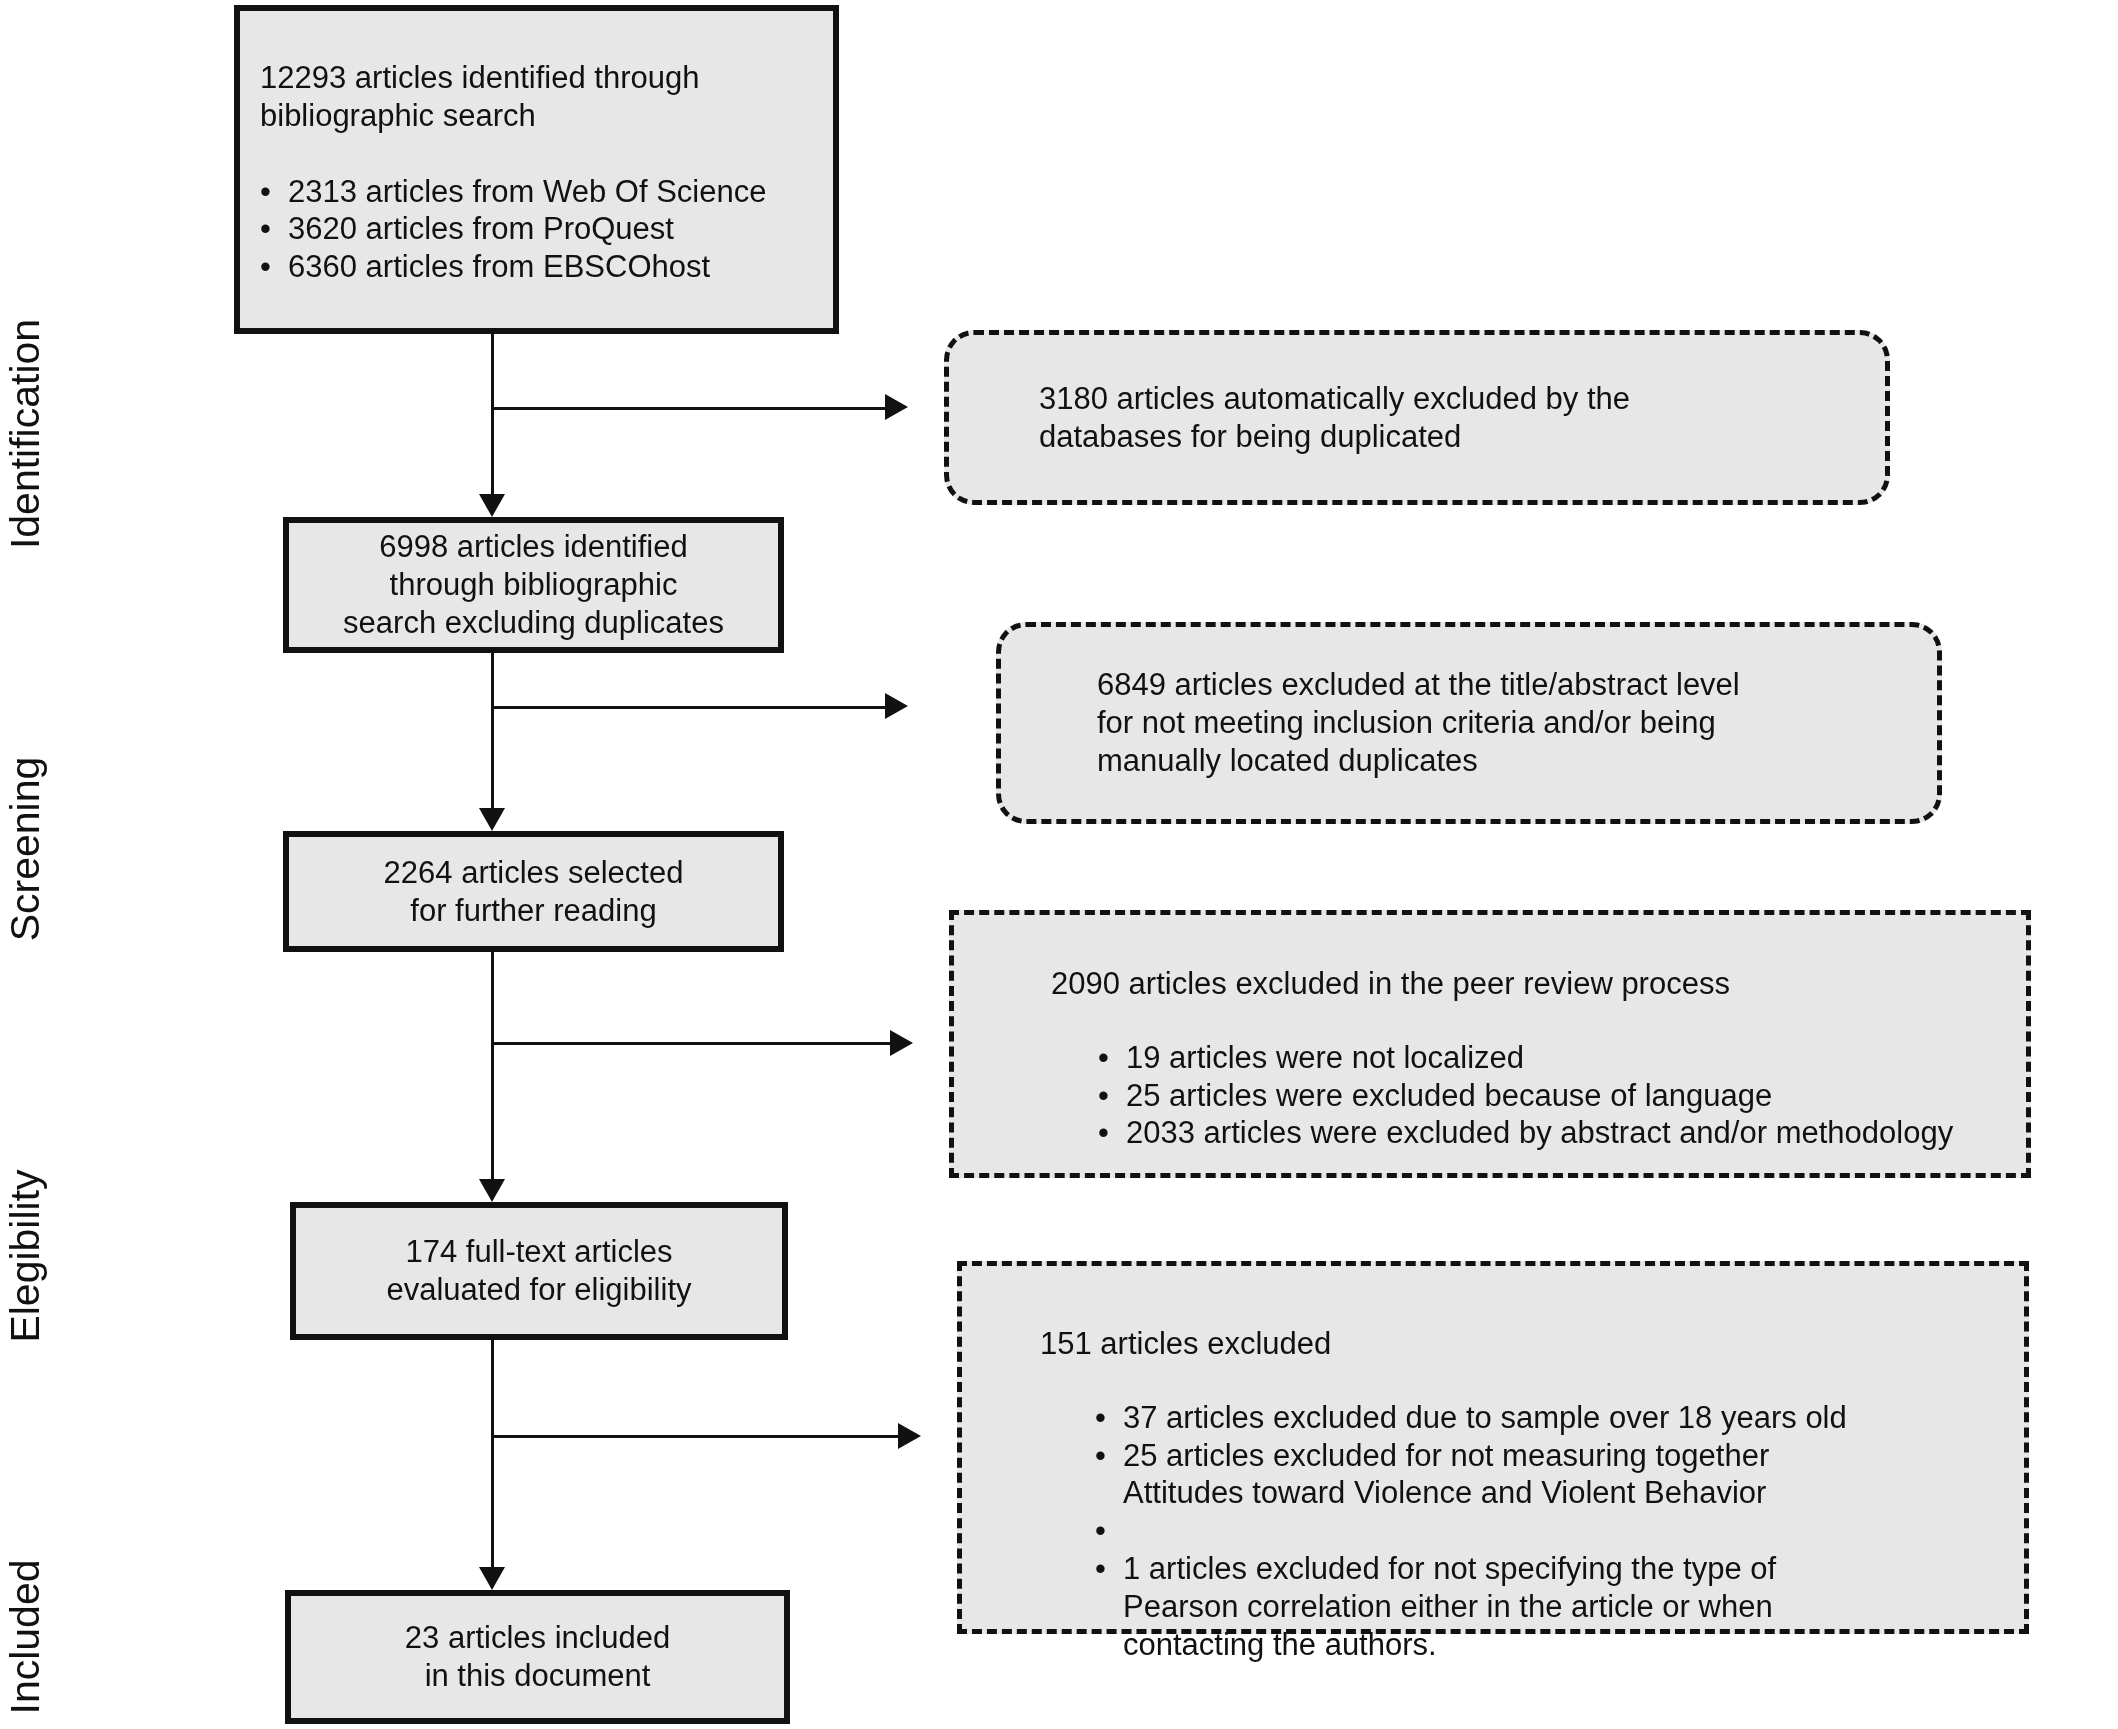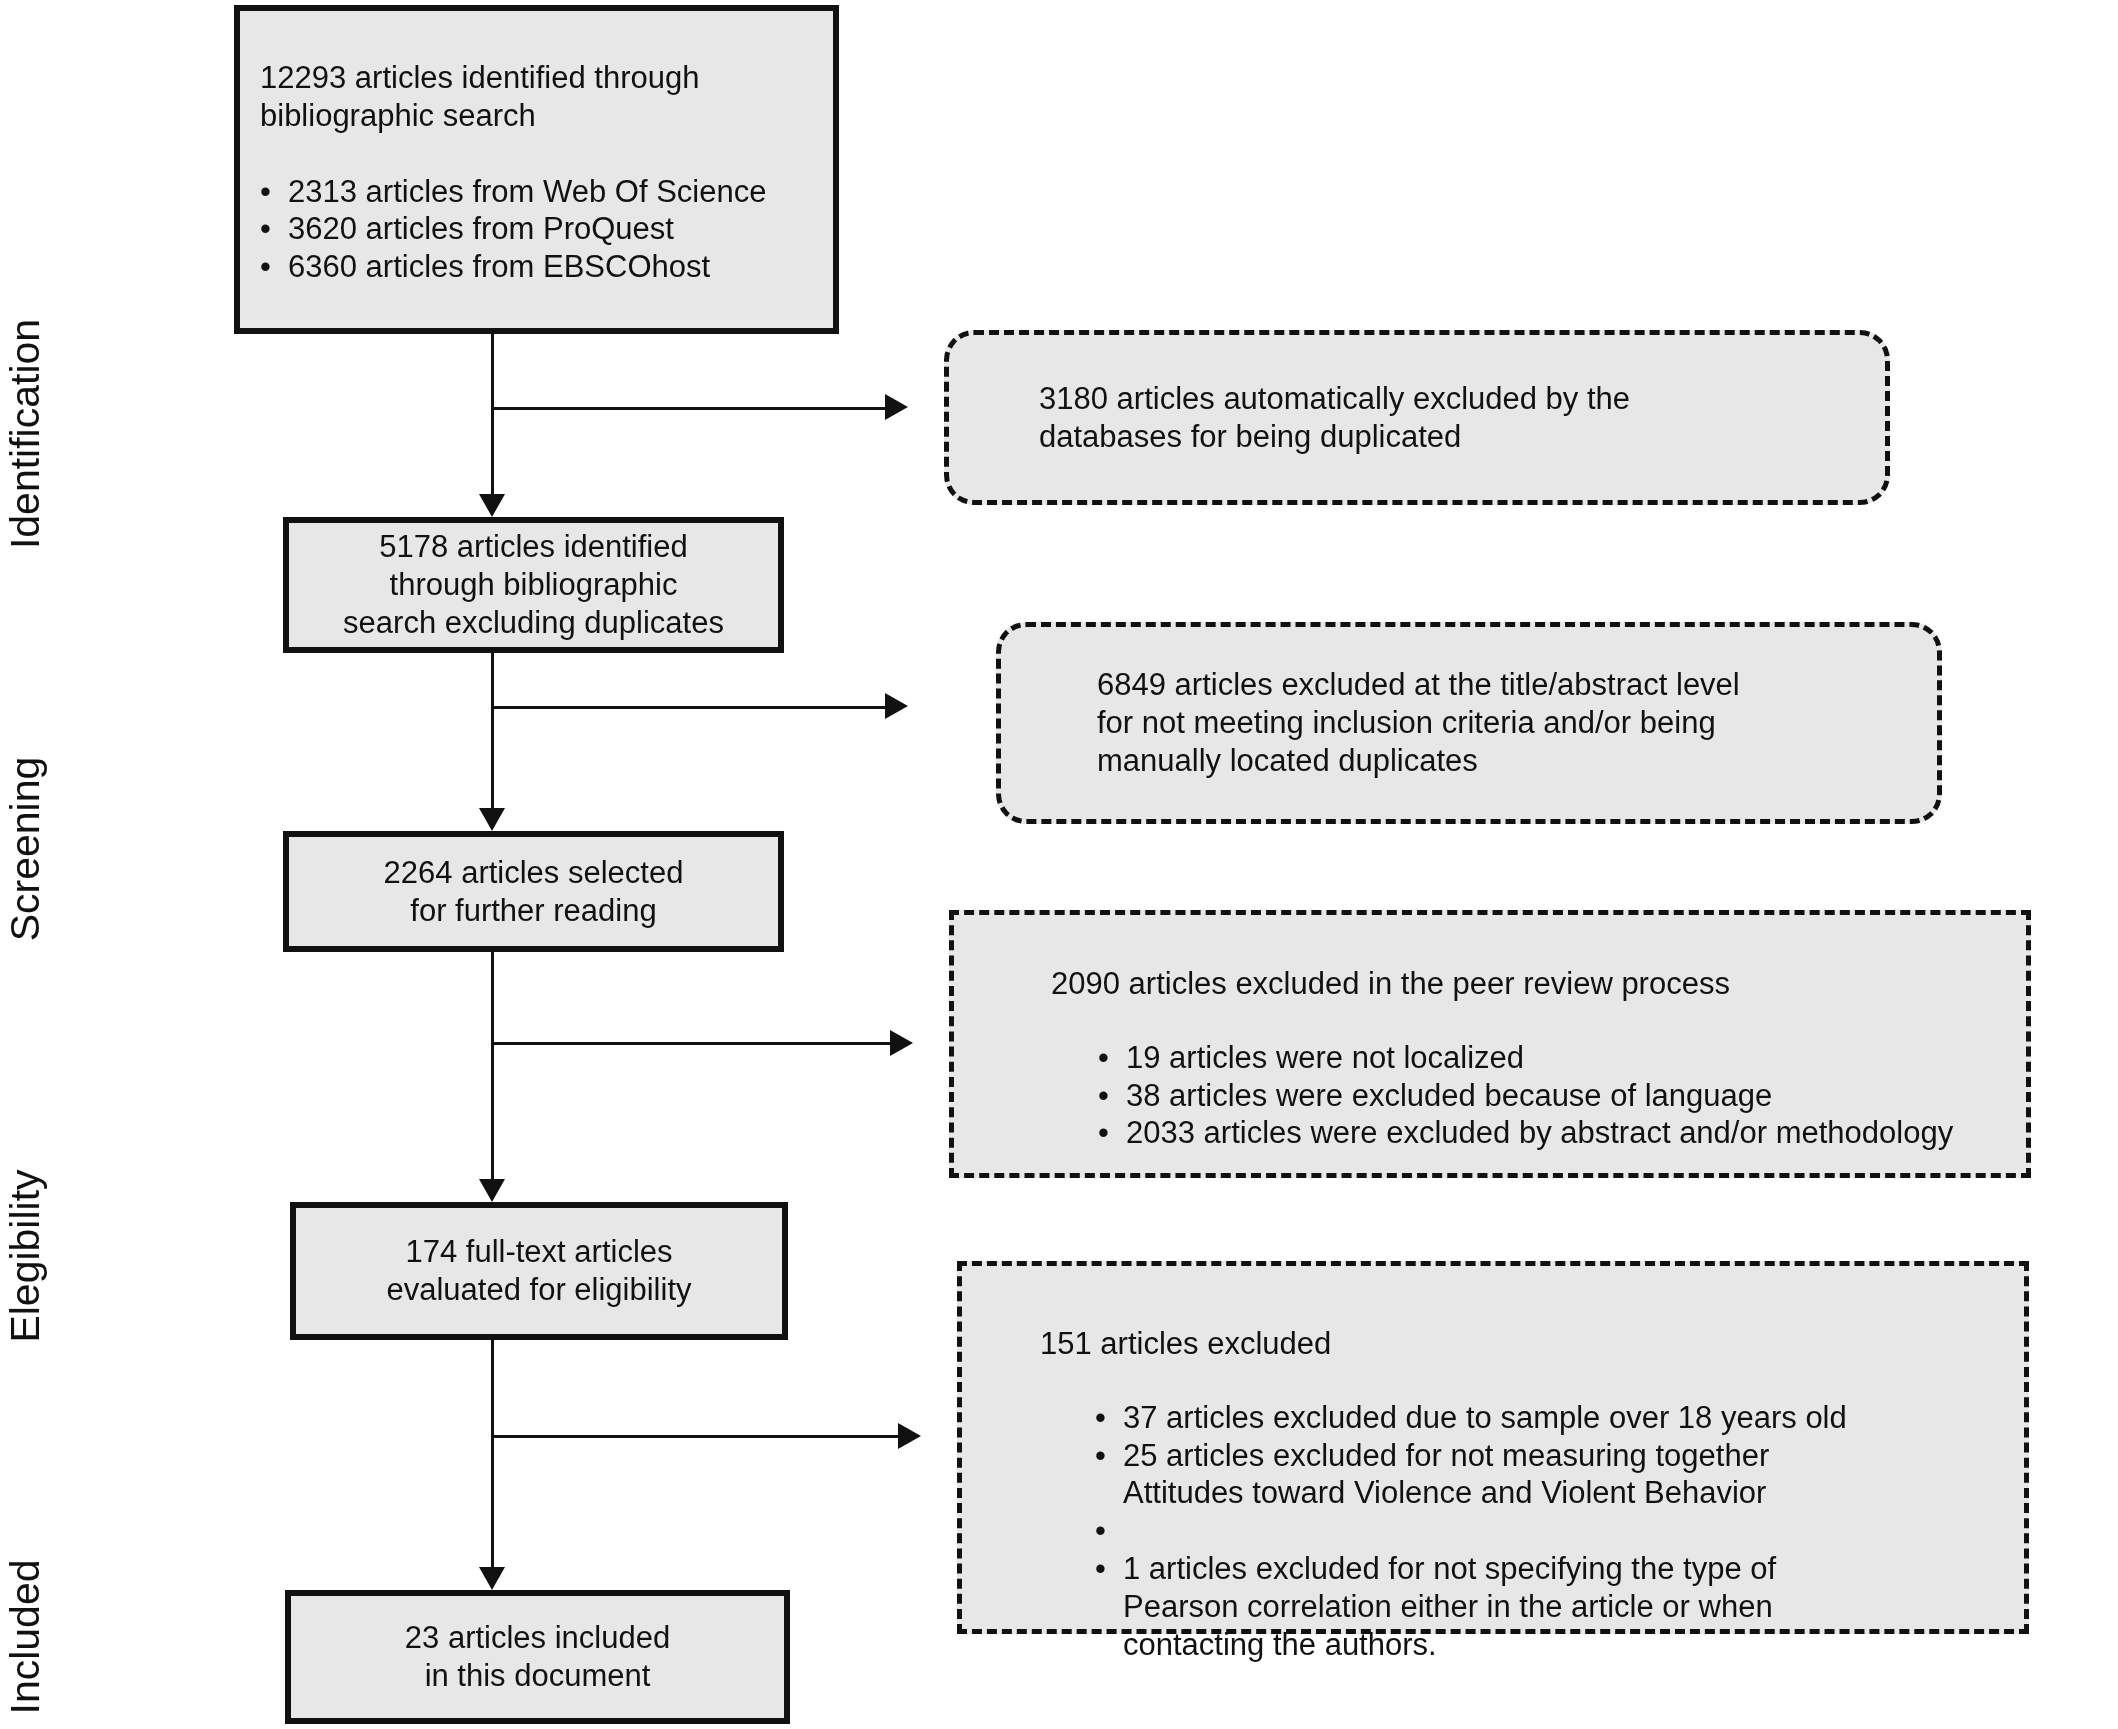--- a/index.html
+++ b/index.html
@@ -121,21 +121,21 @@
         <span class="marker">•</span>
         <span class="btext">3620 articles from ProQuest</span>
       </div>
       <div class="bullet-row">
         <span class="marker">•</span>
         <span class="btext">6360 articles from EBSCOhost</span>
       </div>
     </div>
   </div>
 
-  <div class="box solid center-txt" style="left:247px; top:517px; width:501px; height:136px">5178 articles identified
+  <div class="box solid center-txt" style="left:247px; top:517px; width:501px; height:136px">6998 articles identified
 through bibliographic
 search excluding duplicates</div>
 
   <div class="box solid center-txt" style="left:247px; top:831px; width:501px; height:121px">2264 articles selected
 for further reading</div>
 
   <div class="box solid center-txt" style="left:254px; top:1202px; width:498px; height:138px">174 full-text articles
 evaluated for eligibility</div>
 
   <div class="box solid center-txt" style="left:249px; top:1590px; width:505px; height:134px">23 articles included
@@ -150,21 +150,21 @@
 
   <div class="box dashed" style="left:913px; top:910px; width:1082px; height:268px; padding:50px 18.6px 0 97px">
     <div>2090 articles excluded in the peer review process</div>
     <div style="margin-top:36px; margin-left:47px">
       <div class="bullet-row">
         <span class="marker">•</span>
         <span class="btext">19 articles were not localized</span>
       </div>
       <div class="bullet-row">
         <span class="marker">•</span>
-        <span class="btext">38 articles were excluded because of language</span>
+        <span class="btext">25 articles were excluded because of language</span>
       </div>
       <div class="bullet-row">
         <span class="marker">•</span>
         <span class="btext">2033 articles were excluded by abstract and/or methodology</span>
       </div>
     </div>
   </div>
 
   <div class="box dashed" style="left:921px; top:1261px; width:1072px; height:373px; padding:59px 18.6px 0 78px">
     <div>151 articles excluded</div>

